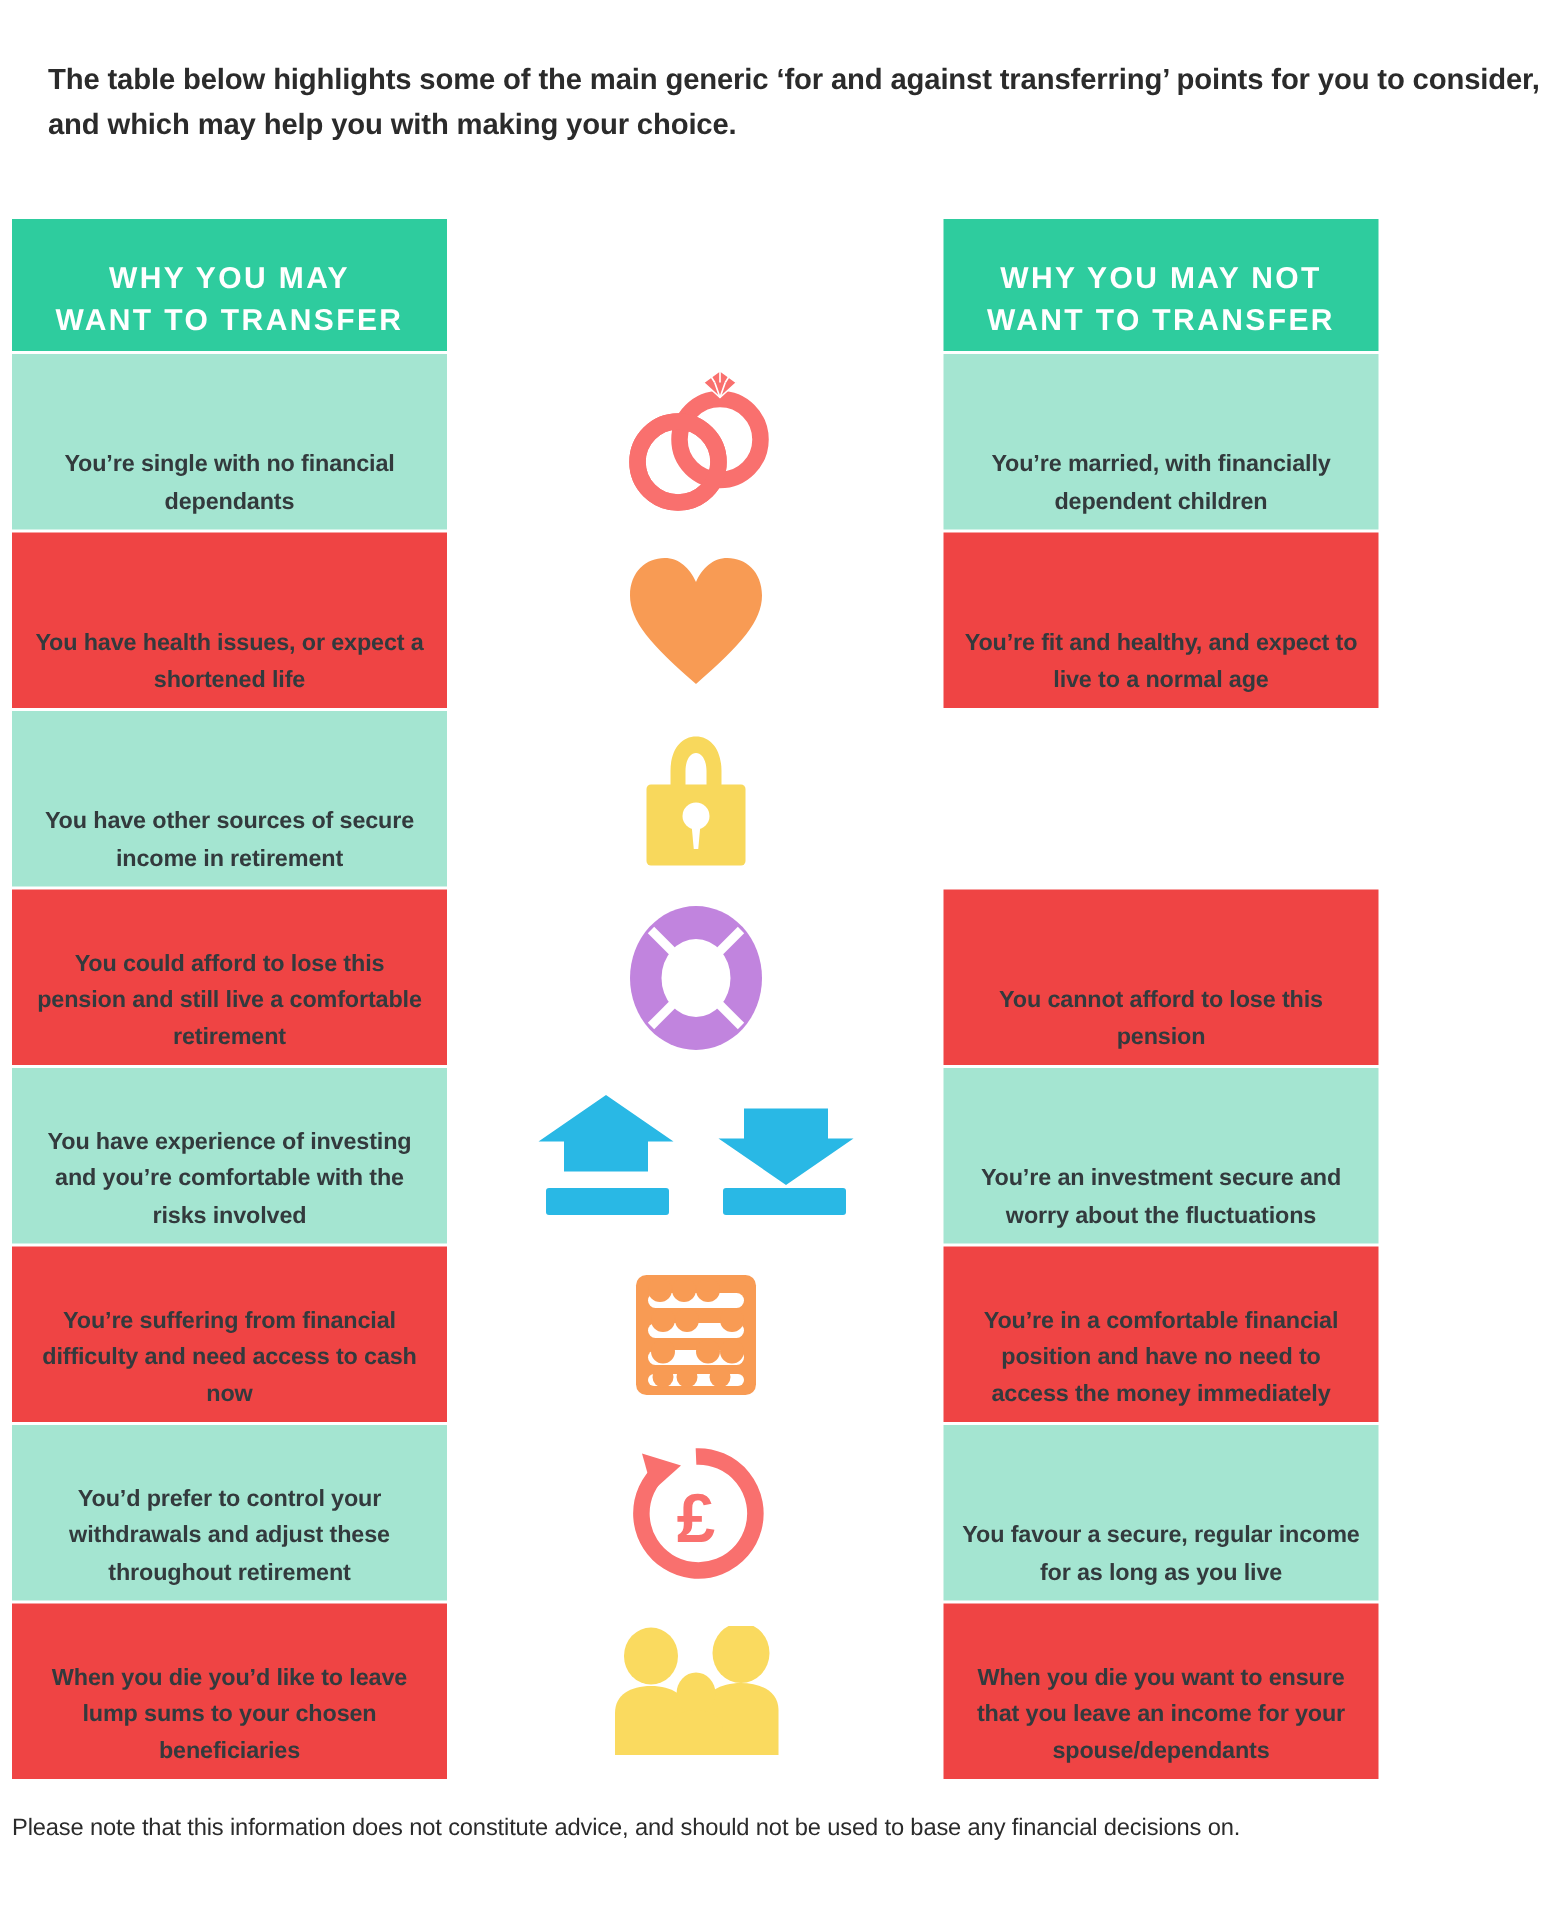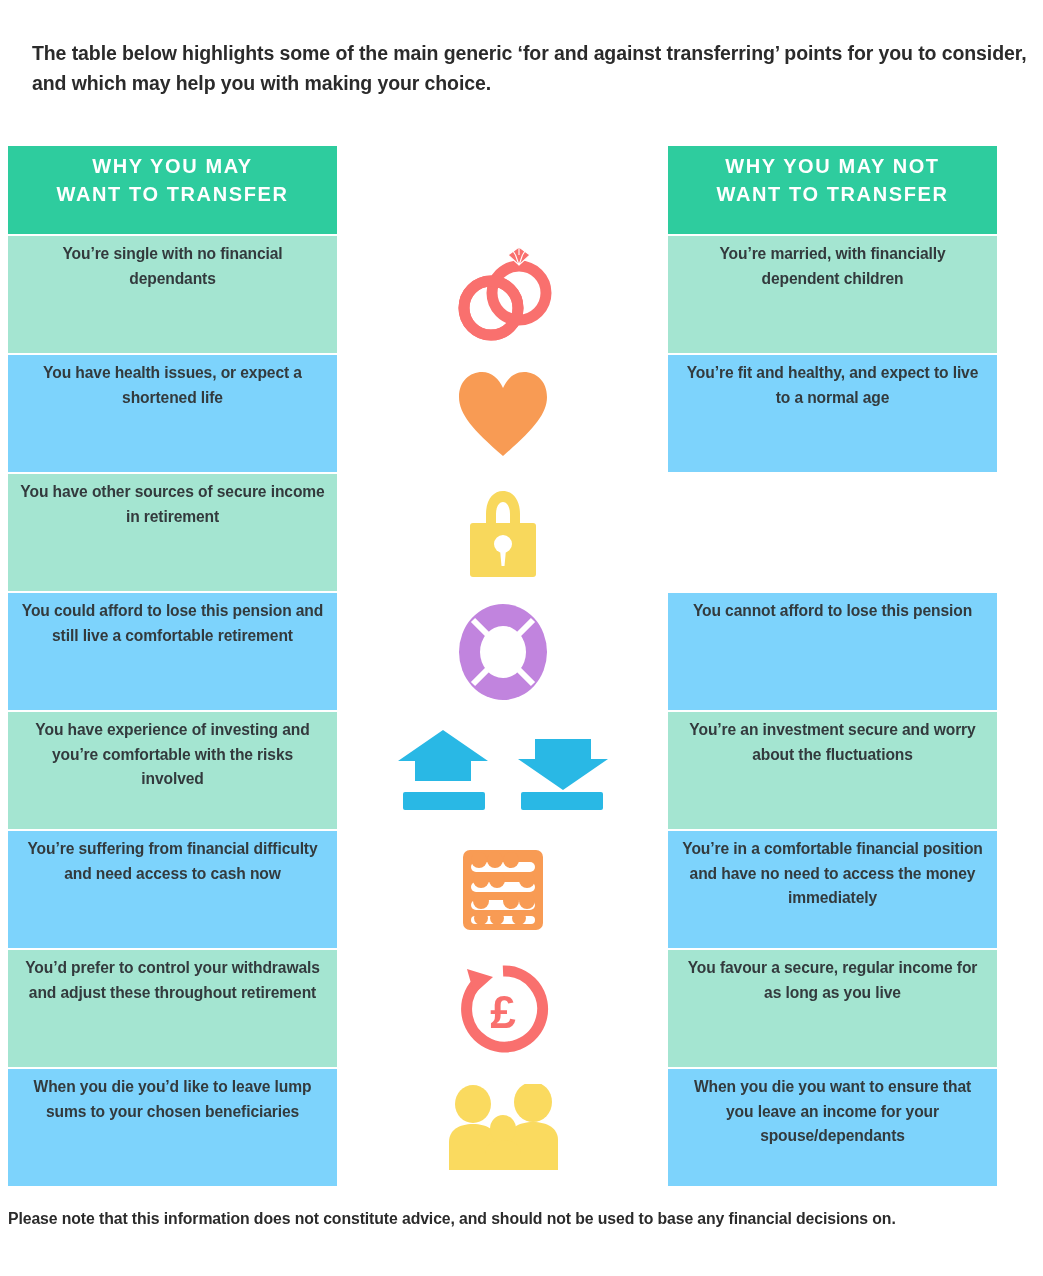--- a/index.html
+++ b/index.html
@@ -31,23 +31,23 @@
     width: 989px;
   }
 
   .row {
     display: flex;
     width: 100%;
     align-items: stretch;
   }
 
   .cell-left, .cell-right {
-    width: 329px;
+    width: 290px;
     display: flex;
-    align-items: flex-start;
+    align-items: flex-end;
     justify-content: center;
     text-align: center;
     padding: 6px 12px;
     font-size: 15.6px;
     font-weight: bold;
     line-height: 24.5px;
     color: #333a3d;
     letter-spacing: -0.1px;
   }
   .cell-mid {
@@ -65,37 +65,37 @@
     color: #ffffff;
     font-size: 20px;
     font-weight: bold;
     line-height: 28px;
     letter-spacing: 1.6px;
     height: 88px;
   }
   .header-row .cell-mid { background: #ffffff; height: 88px; }
 
   .row.shade-a .cell-left, .row.shade-a .cell-right { background: #a4e5d1; }
-  .row.shade-b .cell-left, .row.shade-b .cell-right { background: #7dd3fc; }
+  .row.shade-b .cell-left, .row.shade-b .cell-right { background: #ef4444; }
 
   .row.body-row { margin-top: 2px; }
   .row.body-row .cell-left,
   .row.body-row .cell-right,
   .row.body-row .cell-mid { min-height: 117px; }
 
   .icon-wrap { width: 120px; height: 100px; display: flex; align-items: center; justify-content: center; }
   .icon-wrap svg { display: block; }
 
   .footer {
     position: absolute;
     left: 8px;
     top: 1206px;
     width: 980px;
     font-size: 15.8px;
-    font-weight: bold;
+    font-weight: normal;
     line-height: 25px;
     color: #2b2b2b;
     letter-spacing: -0.1px;
   }
 </style>
 </head>
 <body>
 
 <p class="intro">The table below highlights some of the main generic ‘for and against transferring’ points for you to consider, and which may help you with making your choice.</p>
 

